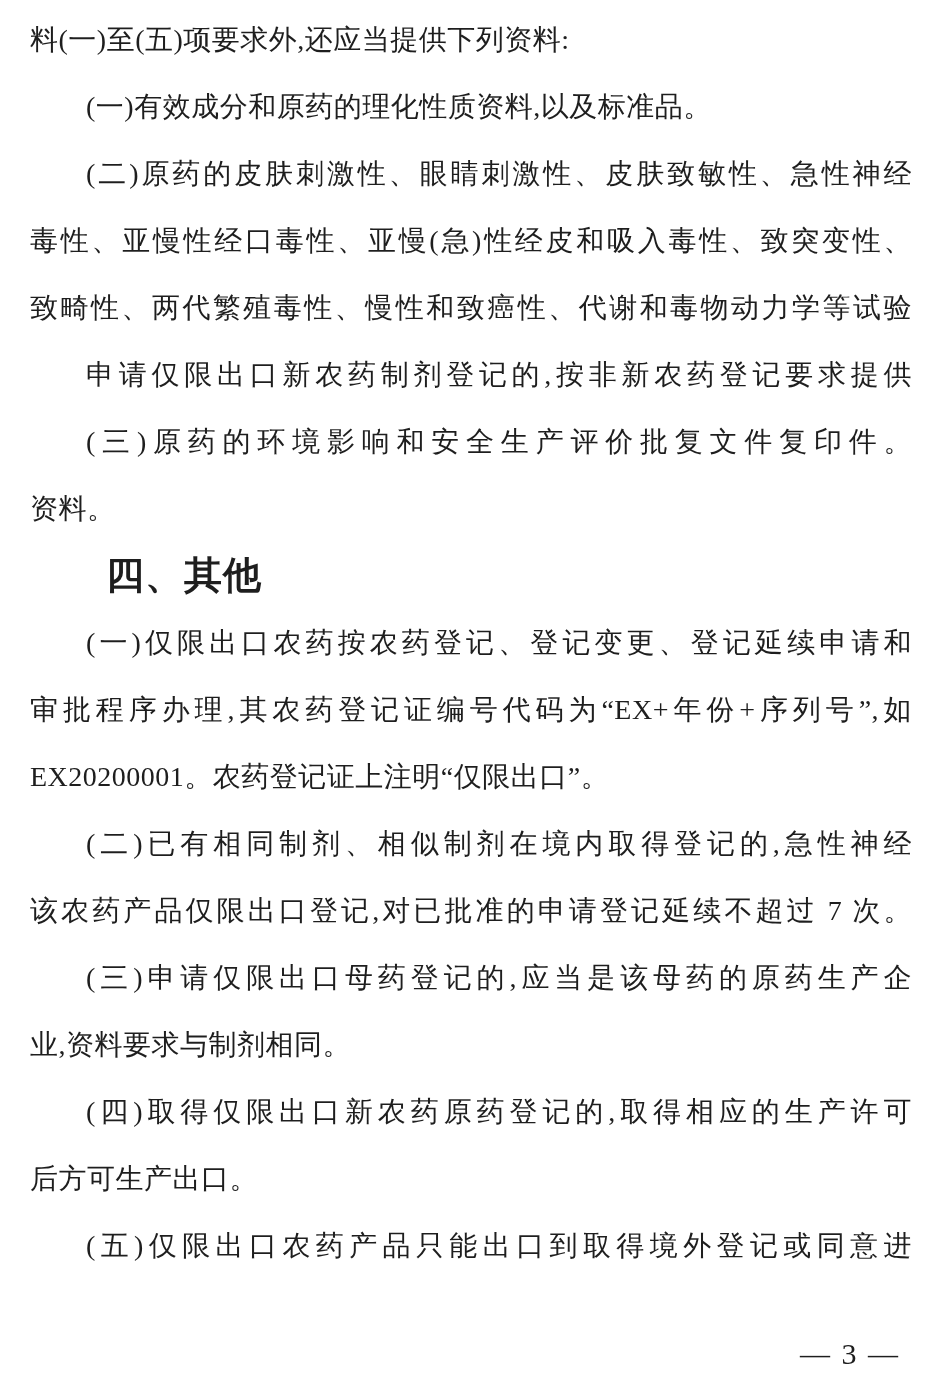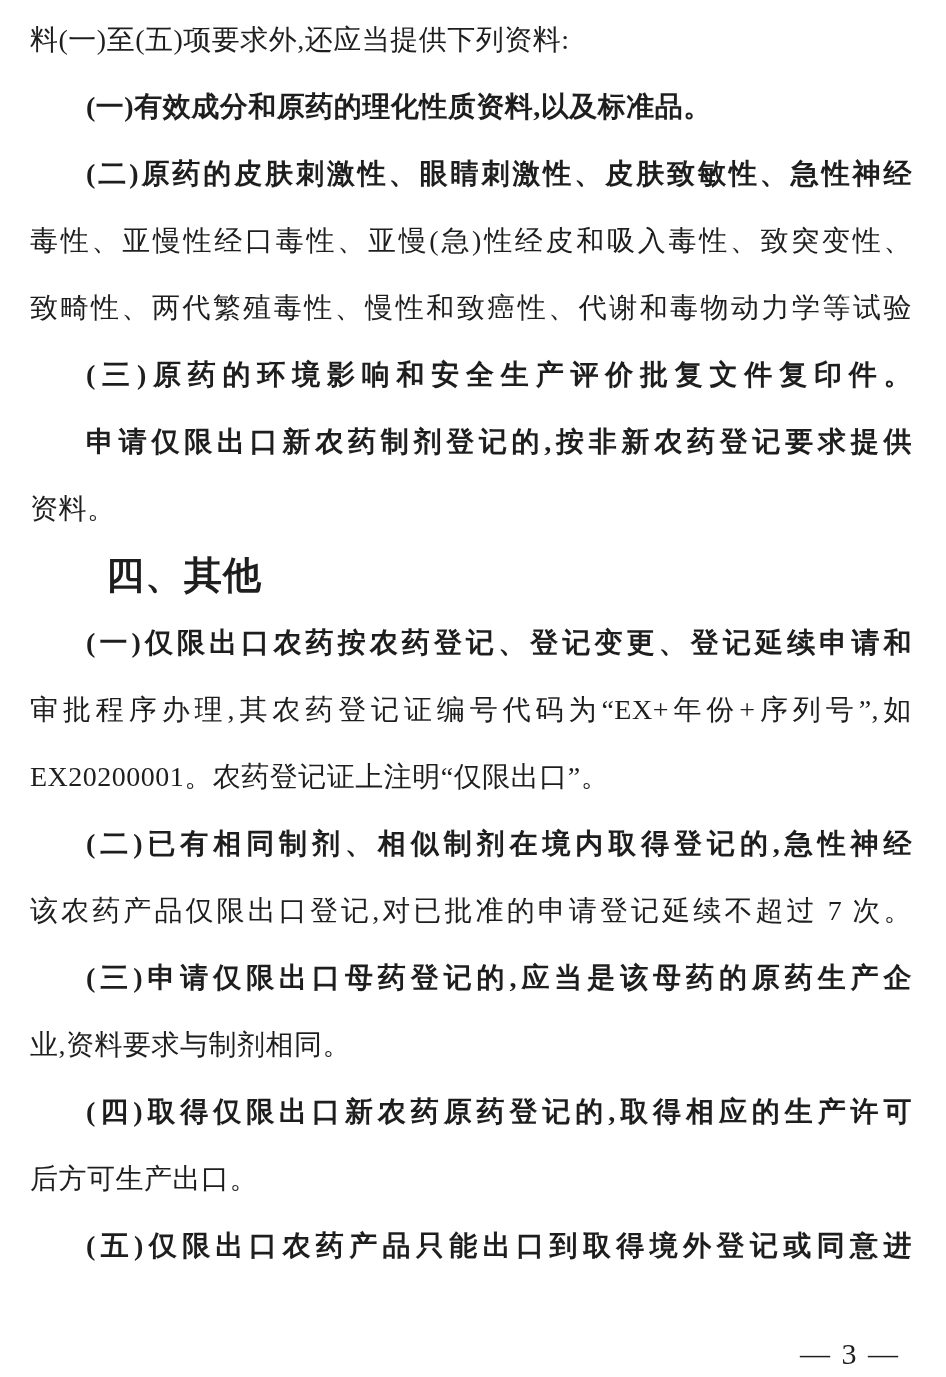--- a/index.html
+++ b/index.html
@@ -33,21 +33,20 @@
   
   .fill {
     white-space: normal;
     overflow: hidden;
     text-align: justify;
     text-align-last: justify;
   }
   
   .indent {
     text-indent: 2em;
-    font-weight: bold;
   }
   
   .heading {
     font-family: "Liberation Sans", "DejaVu Sans", sans-serif;
     font-weight: 700;
     font-size: 38px;
     letter-spacing: 1px;
   }
   .footer {
     position: absolute;
@@ -62,22 +61,22 @@
 </head>
 <body>
 
 <div class="page" style="background: rgb(255, 255, 255);">
   <div class="content">
     <div class="line">料(一)至(五)项要求外,还应当提供下列资料:</div>
     <div class="line indent">(一)有效成分和原药的理化性质资料,以及标准品。</div>
     <div class="line indent fill">(二)原药的皮肤刺激性、眼睛刺激性、皮肤致敏性、急性神经</div>
     <div class="line fill">毒性、亚慢性经口毒性、亚慢(急)性经皮和吸入毒性、致突变性、</div>
     <div class="line fill">致畸性、两代繁殖毒性、慢性和致癌性、代谢和毒物动力学等试验</div>
+    <div class="line indent fill">申请仅限出口新农药制剂登记的,按非新农药登记要求提供</div>
     <div class="line indent fill">(三)原药的环境影响和安全生产评价批复文件复印件。</div>
-    <div class="line indent fill">申请仅限出口新农药制剂登记的,按非新农药登记要求提供</div>
     <div class="line">资料。</div>
     <div class="line indent heading">四、其他</div>
     <div class="line indent fill">(一)仅限出口农药按农药登记、登记变更、登记延续申请和</div>
     <div class="line fill">审批程序办理,其农药登记证编号代码为“EX+年份+序列号”,如</div>
     <div class="line">EX20200001。农药登记证上注明“仅限出口”。</div>
     <div class="line indent fill">(二)已有相同制剂、相似制剂在境内取得登记的,急性神经</div>
     <div class="line fill">该农药产品仅限出口登记,对已批准的申请登记延续不超过 7 次。</div>
     <div class="line indent fill">(三)申请仅限出口母药登记的,应当是该母药的原药生产企</div>
     <div class="line">业,资料要求与制剂相同。</div>
     <div class="line indent fill">(四)取得仅限出口新农药原药登记的,取得相应的生产许可</div>

